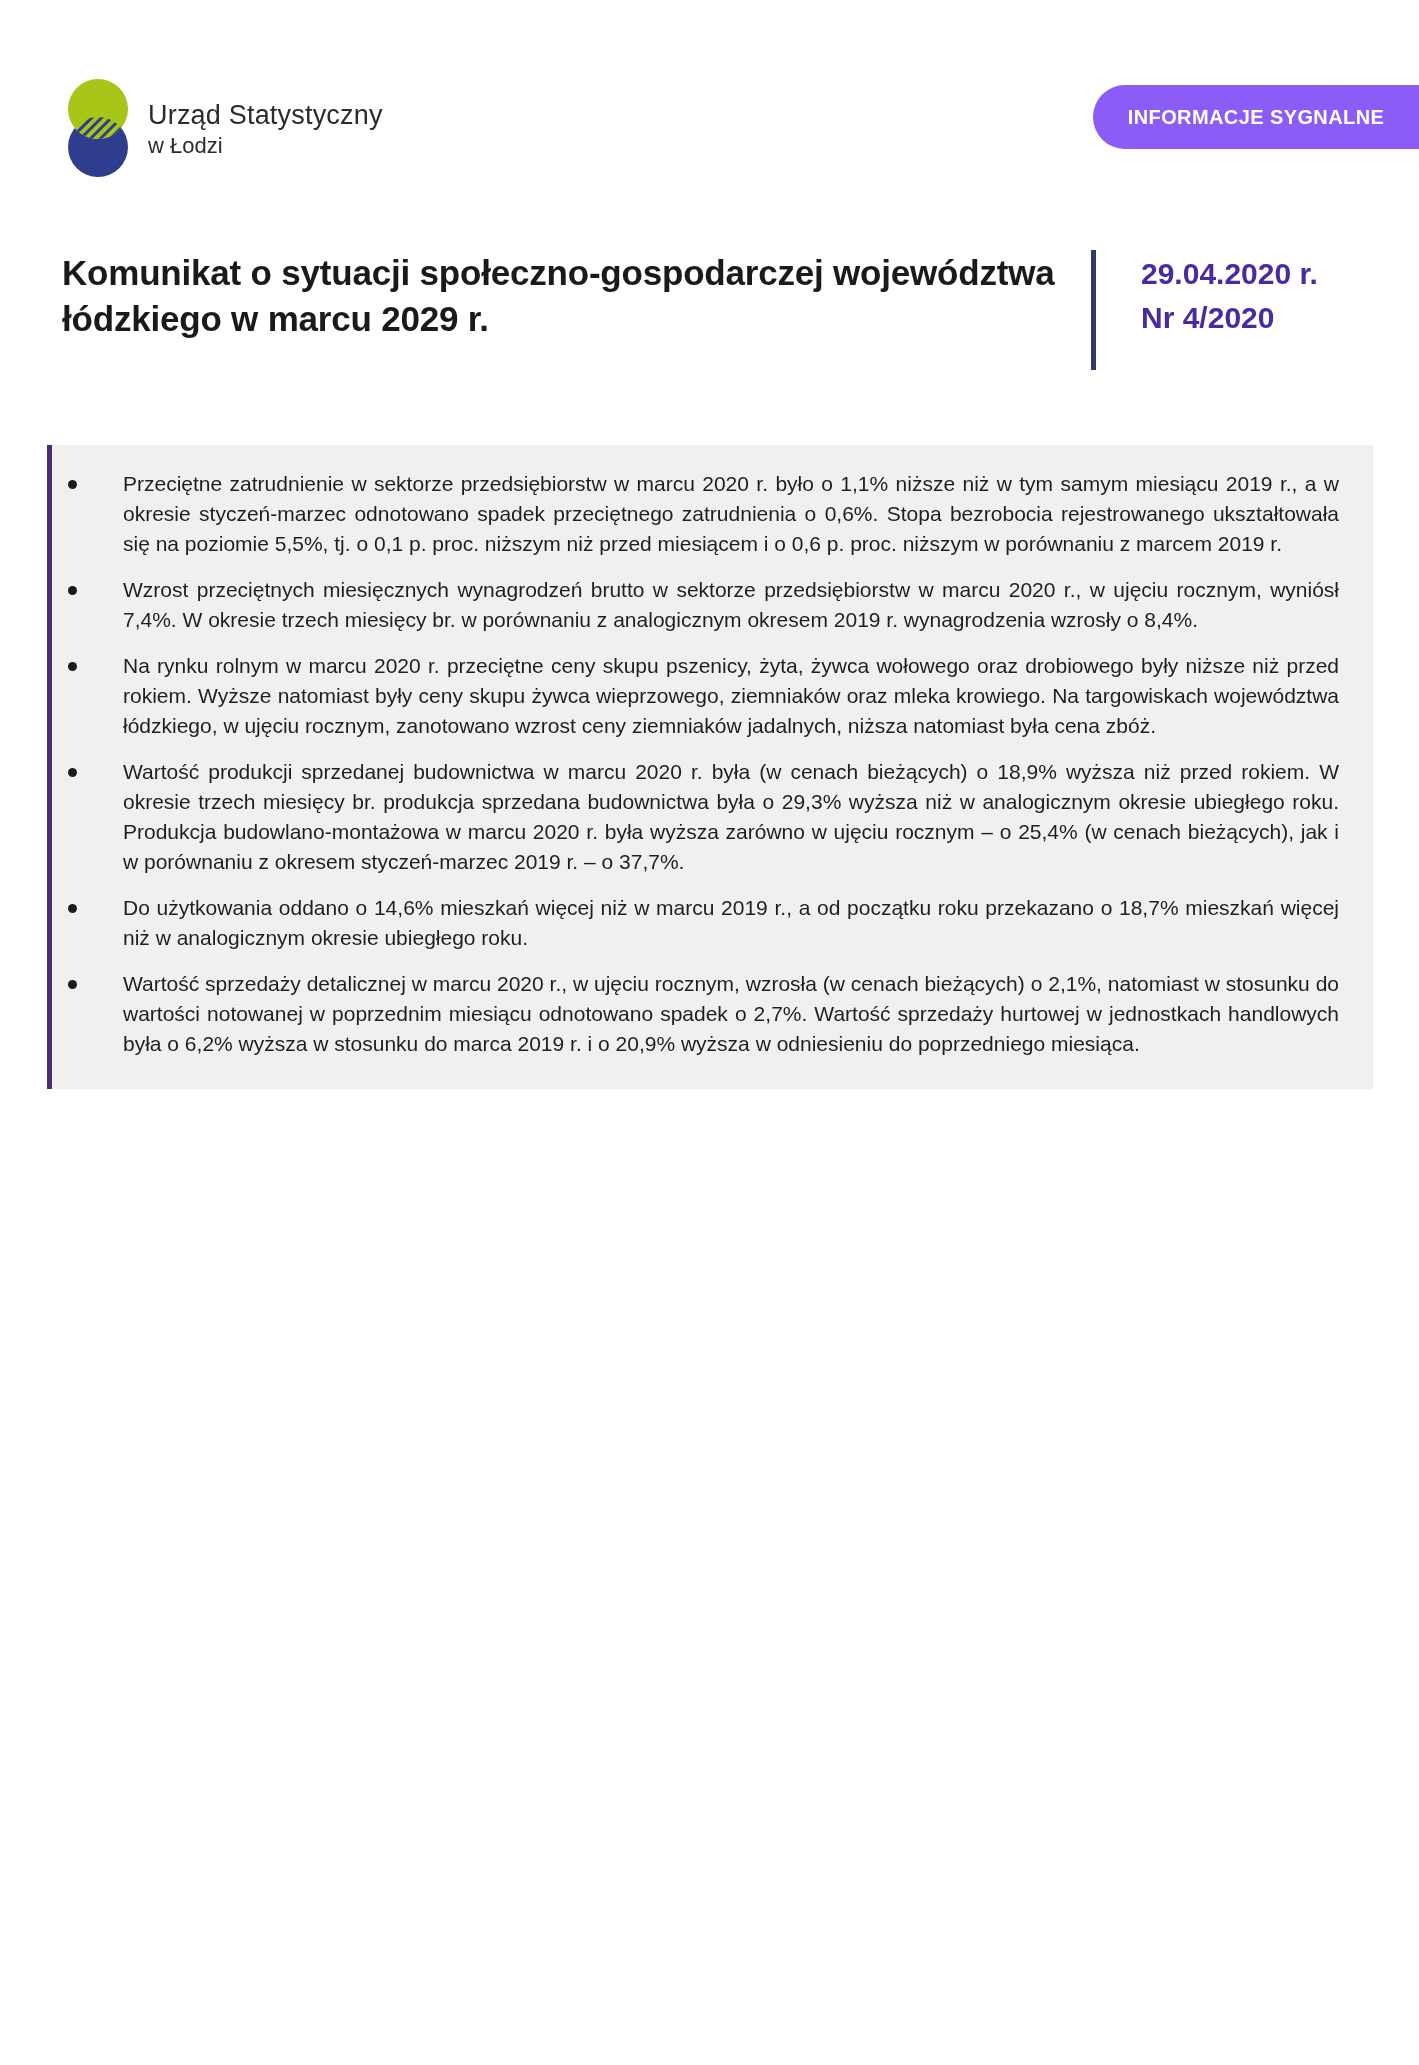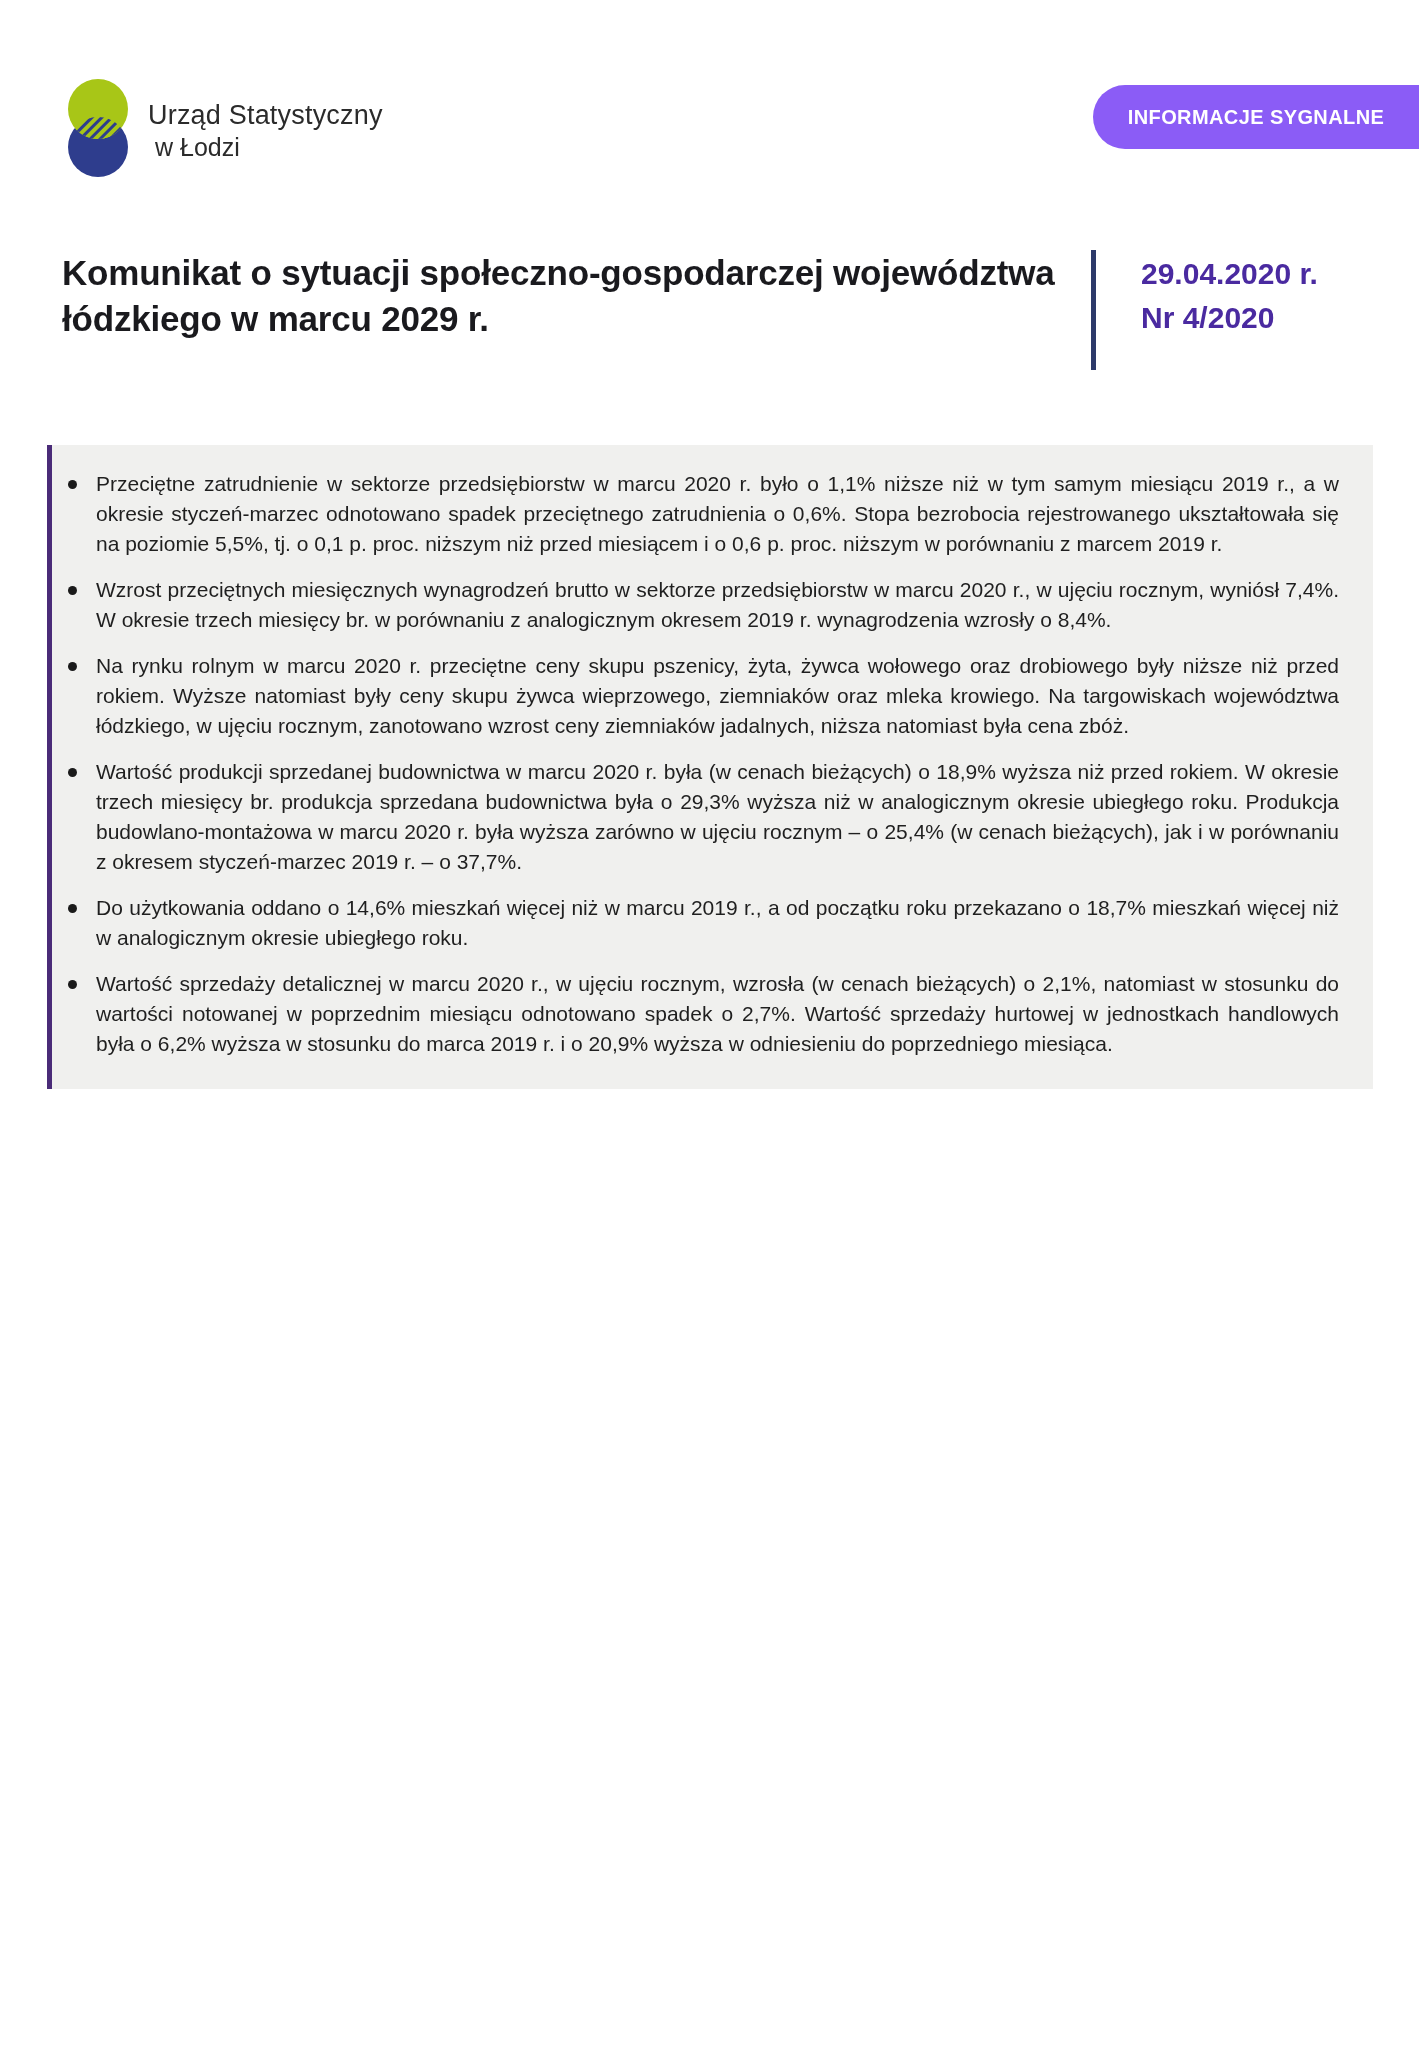--- a/index.html
+++ b/index.html
@@ -10,21 +10,21 @@
     width: 1419px;
     height: 1824px;
     background: #ffffff;
     overflow: hidden;
   }
 
   
   .logo { position: absolute; left: 62px; top: 76px; display: flex; align-items: flex-start; }
   .logo-text { margin-left: 14px; padding-top: 24px; color: #2b2b2b; }
   .logo-name { font-size: 27px; letter-spacing: 0.2px; }
-  .logo-loc  { font-size: 25px; margin-top: 2px; margin-left: 7px; }
+  .logo-loc  { font-size: 22px; margin-top: 2px; }
 
   
   .badge {
     position: absolute; left: 1093px; right: 0; top: 85px; height: 64px;
     background: #8b5cf6;
     border-radius: 32px 0 0 32px;
     display: flex; align-items: center; justify-content: center;
     color: #ffffff; font-weight: bold; font-size: 20px; letter-spacing: 0.4px;
   }
 
@@ -51,21 +51,21 @@
     padding: 24px 34px 30px 0;
   }
   .content ul { list-style: none; }
   .content li { display: flex; margin-bottom: 16px; }
   .content li:last-child { margin-bottom: 0; }
   .dot {
     flex: none; width: 9px; height: 9px; border-radius: 50%;
     background: #1a1a1a; margin: 11px 0 0 16px;
   }
   .bullet-text {
-    margin-left: 19px;
+    margin-left: 46px;
     font-size: 21px; line-height: 30px; color: #1f1f1f;
     text-align: justify;
   }
 
   
   .page-num {
     position: absolute; left: 0; right: 0; top: 1972px;
     text-align: center; font-size: 20px; color: #1c1c1c;
   }
 </style>

